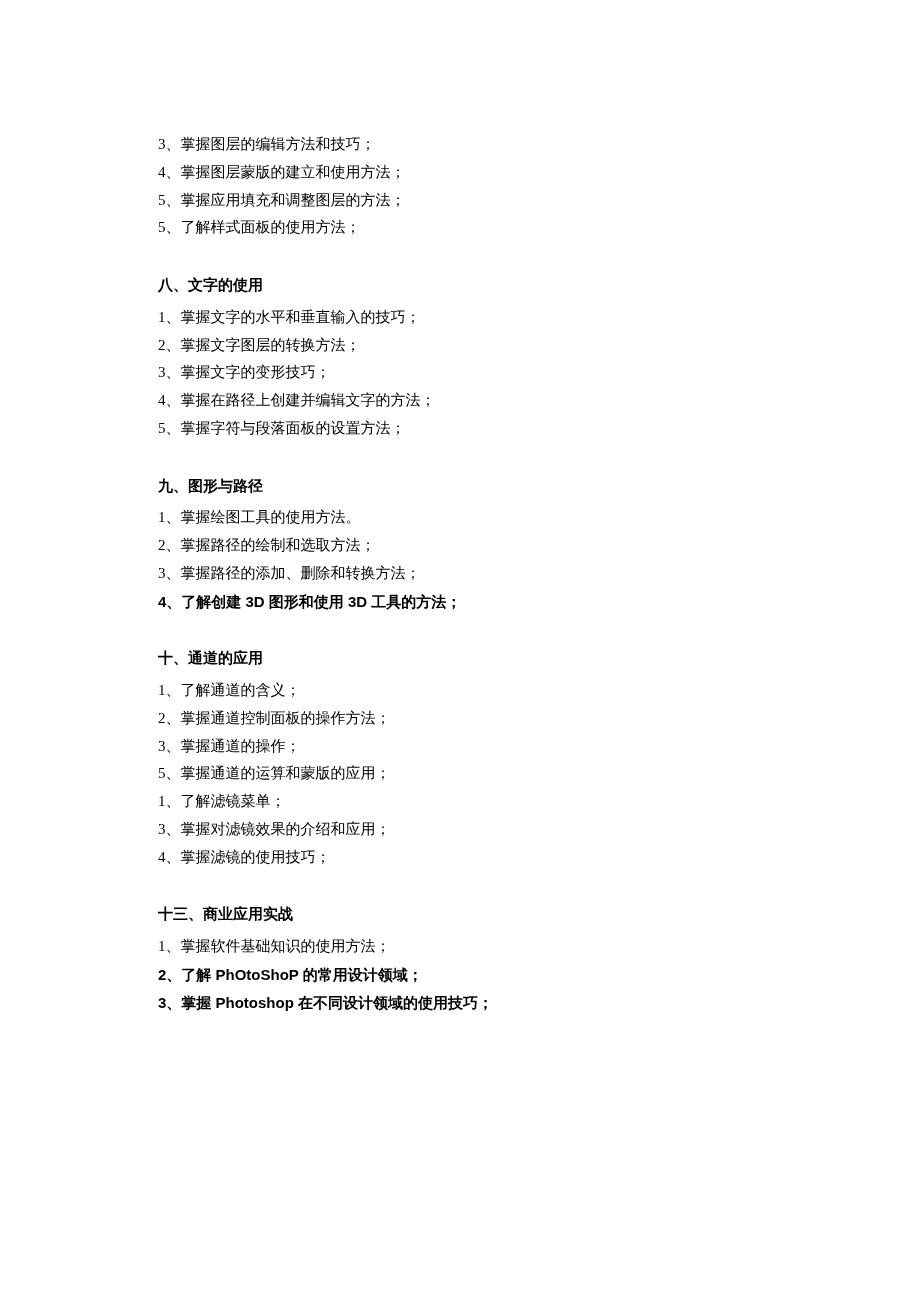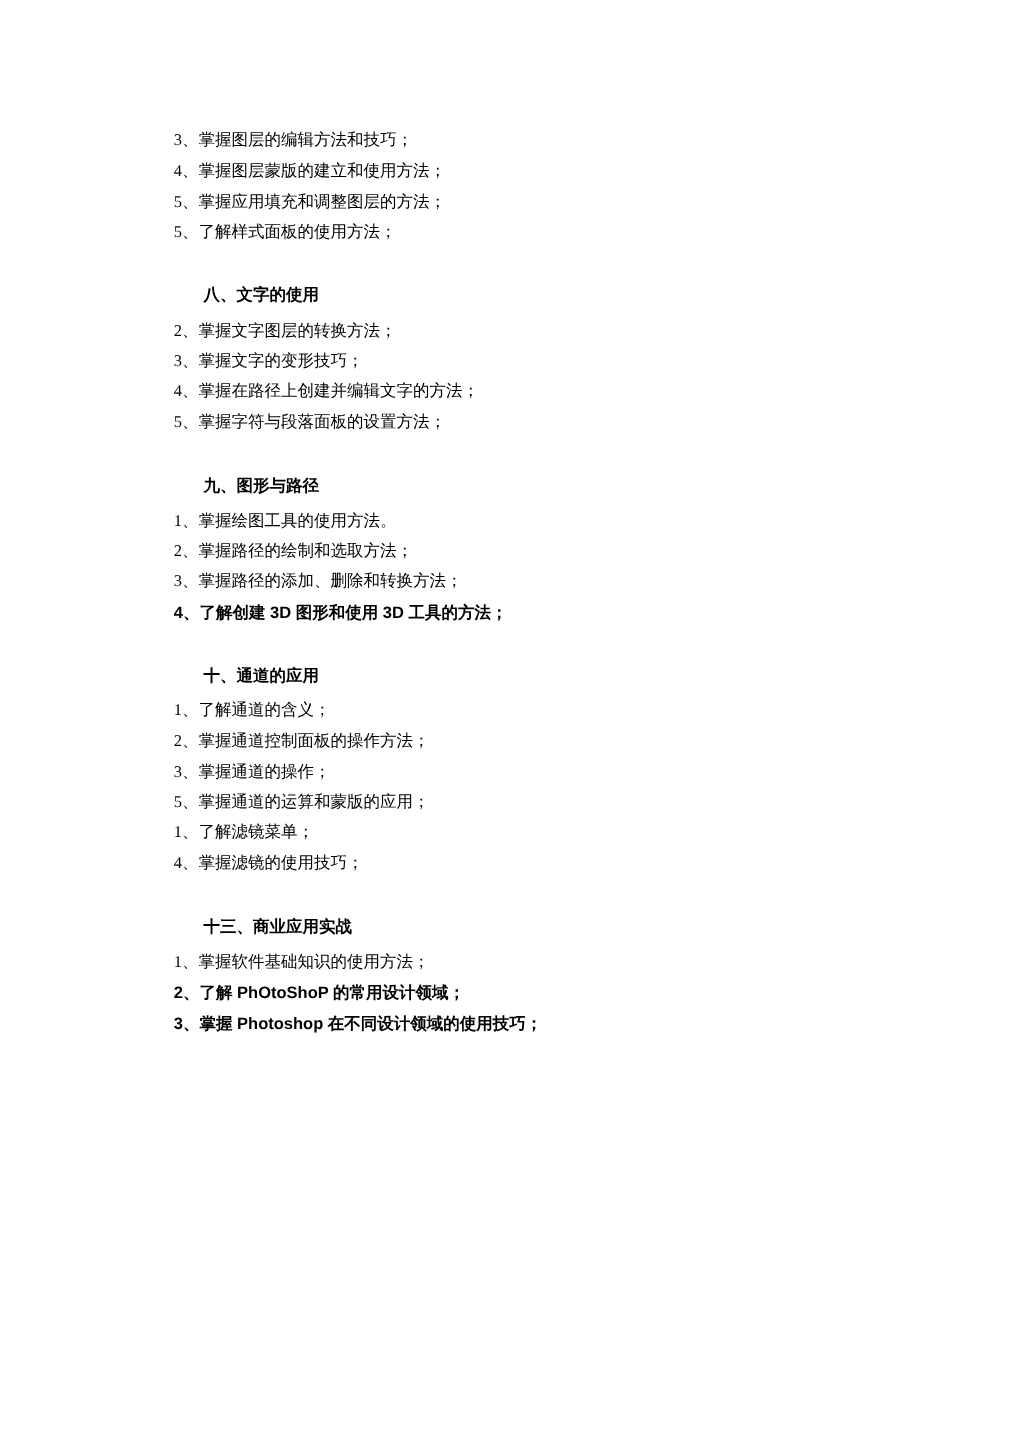--- a/index.html
+++ b/index.html
@@ -12,27 +12,26 @@
       width: 920px;
     }
     .page {
       padding: 115px 158px 100px 158px;
       line-height: 1.85;
     }
     .section-heading {
       font-weight: bold;
       margin-top: 30px;
       margin-bottom: 4px;
-      margin-left: 27px;
     }
     .list-item {
       margin: 0;
     }
     .first-block .list-item:first-child {
-      margin-top: 0;
+      margin-top: 16px;
     }
     .first-block {
       margin-bottom: 30px;
     }
     .mixed {
       font-family: Arial, "SimSun", "宋体", sans-serif;
       font-weight: bold;
     }
   </style>
 </head>
@@ -42,20 +41,21 @@
 
   <div class="first-block">
     <p class="list-item">3、掌握图层的编辑方法和技巧；</p>
     <p class="list-item">4、掌握图层蒙版的建立和使用方法；</p>
     <p class="list-item">5、掌握应用填充和调整图层的方法；</p>
     <p class="list-item">5、了解样式面板的使用方法；</p>
   </div>
 
   <div>
     <p class="section-heading">八、文字的使用</p>
+    <p class="list-item">1、掌握文字的水平和垂直输入的技巧；</p>
     <p class="list-item">2、掌握文字图层的转换方法；</p>
     <p class="list-item">3、掌握文字的变形技巧；</p>
     <p class="list-item">4、掌握在路径上创建并编辑文字的方法；</p>
     <p class="list-item">5、掌握字符与段落面板的设置方法；</p>
   </div>
 
   <div>
     <p class="section-heading">九、图形与路径</p>
     <p class="list-item">1、掌握绘图工具的使用方法。</p>
     <p class="list-item">2、掌握路径的绘制和选取方法；</p>
@@ -66,20 +66,21 @@
   <div>
     <p class="section-heading">十、通道的应用</p>
     <p class="list-item">1、了解通道的含义；</p>
     <p class="list-item">2、掌握通道控制面板的操作方法；</p>
     <p class="list-item">3、掌握通道的操作；</p>
     <p class="list-item">5、掌握通道的运算和蒙版的应用；</p>
   </div>
 
   <div>
     <p class="list-item">1、了解滤镜菜单；</p>
+    <p class="list-item">3、掌握对滤镜效果的介绍和应用；</p>
     <p class="list-item">4、掌握滤镜的使用技巧；</p>
   </div>
 
 
   <div>
     <p class="section-heading">十三、商业应用实战</p>
     <p class="list-item">1、掌握软件基础知识的使用方法；</p>
     <p class="list-item mixed">2、了解 PhOtoShoP 的常用设计领域；</p>
     <p class="list-item mixed">3、掌握 Photoshop 在不同设计领域的使用技巧；</p>
   </div>

